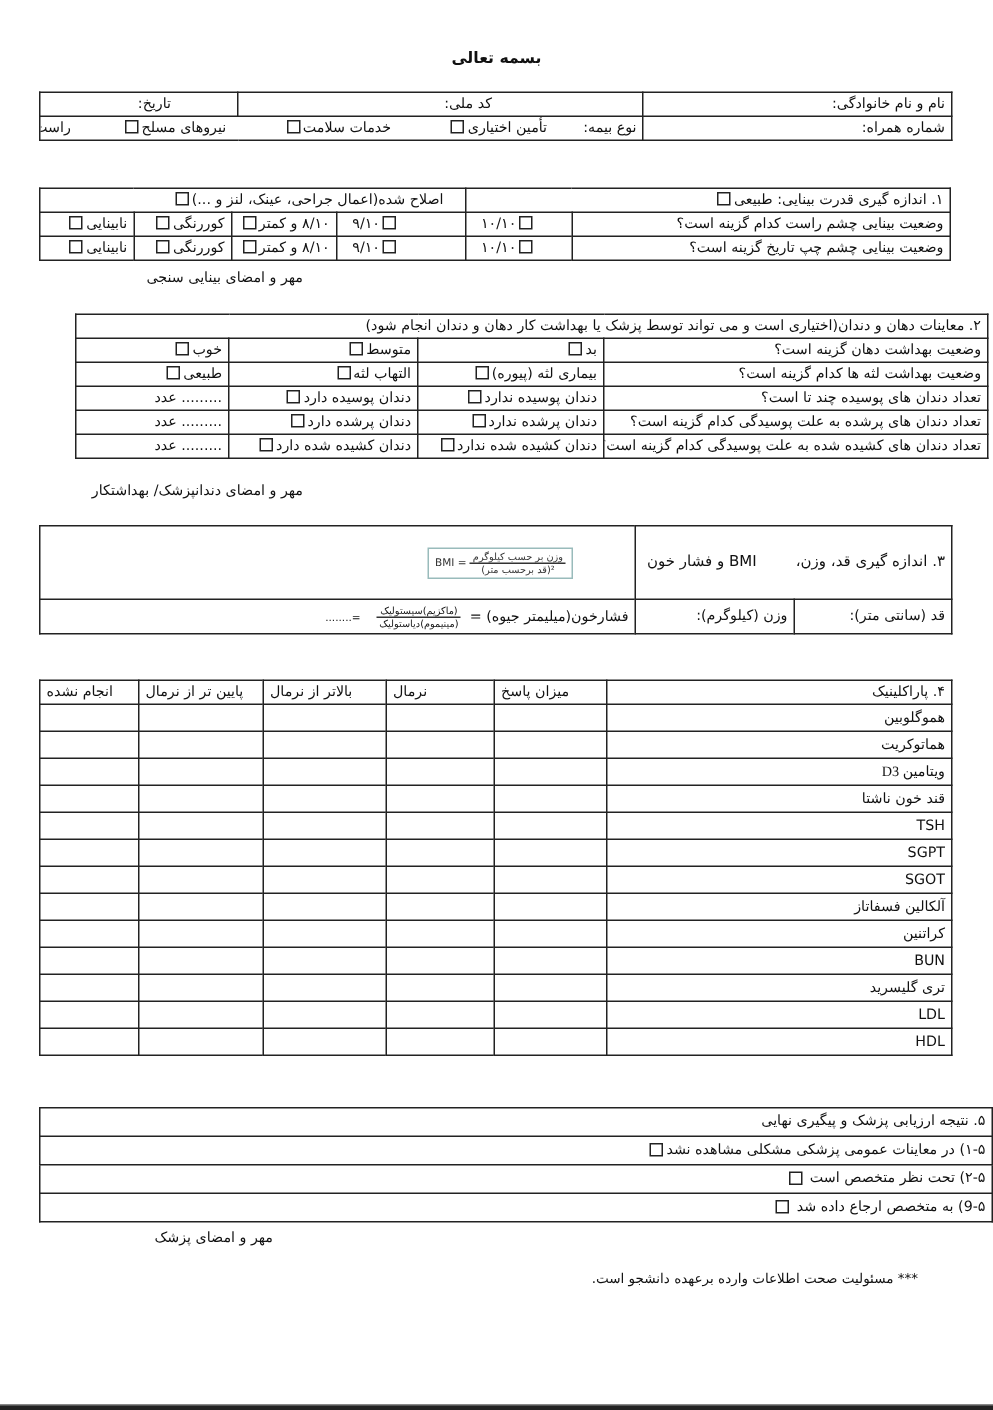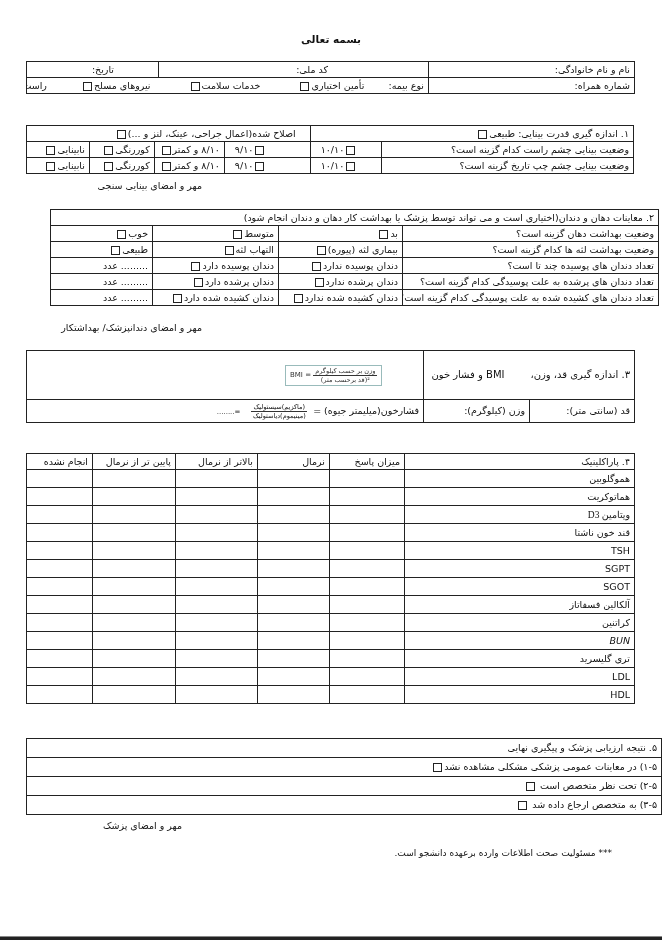--- a/index.html
+++ b/index.html
@@ -6,21 +6,21 @@
   body {
     width:662px; height:940px; position:relative; overflow:hidden;
     font-family:"DejaVu Sans", sans-serif; color:#111; direction:rtl;
   }
   .abs { position:absolute; }
   table { border-collapse:collapse; position:absolute; table-layout:fixed; }
   td { border:1px solid #222; font-size:9.5px; padding:0 4px; height:15px; line-height:14px; white-space:nowrap; overflow:hidden; text-align:right; }
   .cb { display:inline-block; width:7px; height:7px; border:1px solid #222; vertical-align:middle; margin:0 2px; }
   .title { top:33px; left:0; width:662px; text-align:center; font-size:10.5px; font-weight:bold; }
   .sig { font-size:9.5px; }
-  .hdr td { text-align:right; }
+  .hdr td { text-align:left; }
   .bottom-line { left:0; bottom:0; width:662px; height:3px; background:#222; border-top:1px solid #888; }
   .bmi-box { border:1px solid #9bb; display:inline-block; padding:1px 4px; font-size:7px; color:#333; vertical-align:middle; }
   .frac { display:inline-block; text-align:center; vertical-align:middle; font-size:6.5px; line-height:8px; }
   .frac .num { border-bottom:1px solid #333; padding:0 2px; }
 </style>
 </head>
 <body>
 
 <div class="abs title">بسمه تعالی</div>
 
@@ -247,21 +247,21 @@
       </tr>
       <tr>
         <td style="height: 17px;">کراتنین</td>
         <td style="height: 17px;"></td>
         <td style="height: 17px;"></td>
         <td style="height: 17px;"></td>
         <td style="height: 17px;"></td>
         <td style="height: 17px;"></td>
       </tr>
       <tr>
-        <td style="height: 17px; font-style: italic;">BUN</td>
+        <td style="height: 17px;">BUN</td>
         <td style="height: 17px;"></td>
         <td style="height: 17px;"></td>
         <td style="height: 17px;"></td>
         <td style="height: 17px;"></td>
         <td style="height: 17px;"></td>
       </tr>
       <tr>
         <td style="height: 17px;">تری گلیسرید</td>
         <td style="height: 17px;"></td>
         <td style="height: 17px;"></td>
@@ -293,20 +293,20 @@
       <tr>
         <td style="height:18px">۵.  نتیجه ارزیابی پزشک و پیگیری نهایی</td>
       </tr>
   <tr>
         <td style="height:18px"><span>۱-۵) در معاینات عمومی پزشکی مشکلی مشاهده نشد</span><span class="cb"></span></td>
       </tr>
   <tr>
         <td style="height:18px"><span>۲-۵) تحت نظر متخصص است</span><span class="cb" style="margin-right:5px"></span></td>
       </tr>
   <tr>
-        <td style="height:18px"><span>۳-۵) به متخصص ارجاع داده شد</span><span class="cb" style="margin-right:5px"></span></td>
+        <td style="height:18px"><span>9-۵) به متخصص ارجاع داده شد</span><span class="cb" style="margin-right:5px"></span></td>
       </tr>
 </tbody>
   </table>
 <div class="abs sig" style="top:820px; right:480px;text-align:center;">مهر و امضای پزشک</div>
 <div class="abs sig" style="top:848px; right:50px; font-size:9px">*** مسئولیت صحت اطلاعات وارده برعهده دانشجو است.</div>
 
 <div class="abs bottom-line"></div>
 
 </body></html>

